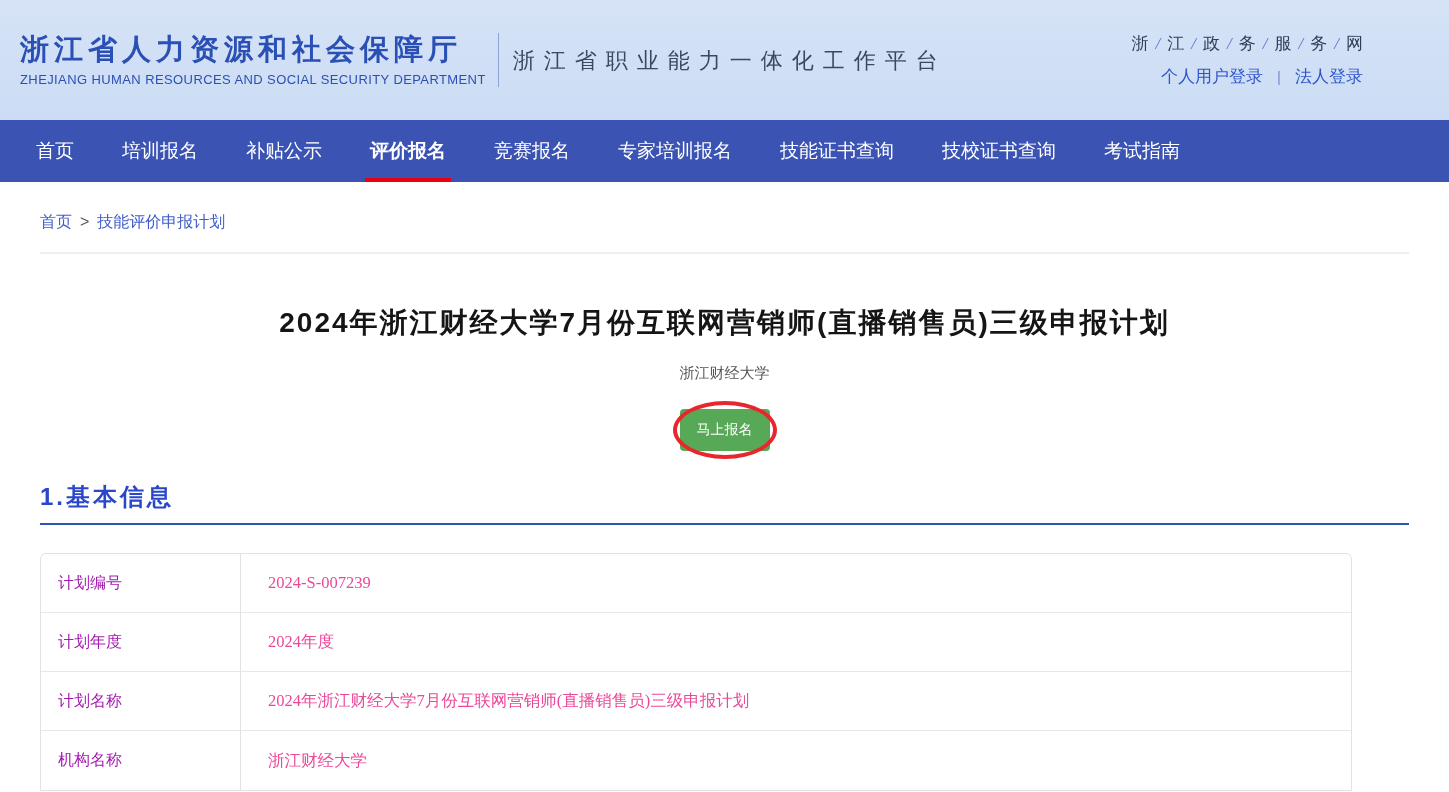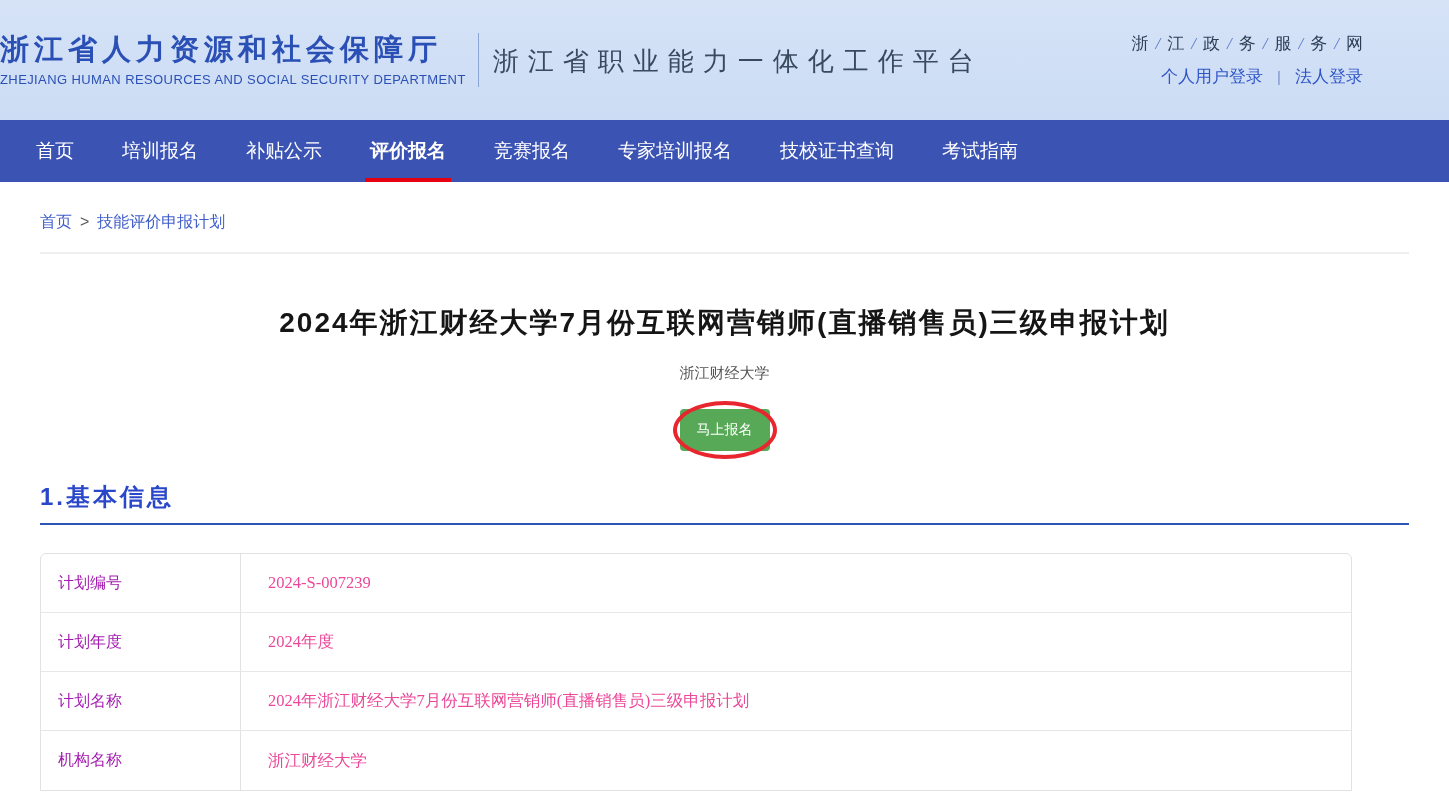--- a/index.html
+++ b/index.html
@@ -7,38 +7,39 @@
     width: 1449px; height: 792px; overflow: hidden;
     background: #ffffff;
     font-family: "Liberation Sans", "DejaVu Sans", sans-serif;
   }
 
   
   .site-header {
     height: 120px;
     background: linear-gradient(180deg, #d6e3f7 0%, #cbdcf4 100%);
     display: flex; align-items: center;
+    padding-left: 20px;
   }
   .logo-block { display: flex; flex-direction: column; justify-content: center; }
   .logo-title {
     font-family: "Liberation Serif", "DejaVu Serif", serif;
     font-size: 29px; font-weight: bold; color: #2b50b5;
     letter-spacing: 5px; white-space: nowrap; line-height: 1.15;
   }
   .logo-subtitle {
     font-size: 13px; color: #2b50b5; letter-spacing: 0.4px;
     margin-top: 6px; white-space: nowrap;
   }
   .header-divider {
     width: 1px; height: 54px; background: #8aa6d6;
     margin: 0 14px 0 12px; flex: none;
   }
   .platform-name {
     font-family: "Liberation Serif", "DejaVu Serif", serif;
-    font-size: 26px; color: #3a4a5e; letter-spacing: 9px;
+    font-size: 22px; color: #3a4a5e; letter-spacing: 9px;
     white-space: nowrap; margin-top: 2px;
   }
   .header-right {
     margin-left: auto; margin-right: 86px;
     display: flex; flex-direction: column; align-items: flex-end; row-gap: 10px;
   }
   .gov-net {
     font-family: "Liberation Serif", "DejaVu Serif", serif;
     font-size: 17px; color: #2e3f55; white-space: nowrap;
   }
@@ -150,20 +151,21 @@
   </div>
 </header>
 
 <nav class="main-nav">
   <div class="nav-item">首页</div>
   <div class="nav-item">培训报名</div>
   <div class="nav-item">补贴公示</div>
   <div class="nav-item active">评价报名</div>
   <div class="nav-item">竞赛报名</div>
   <div class="nav-item">专家培训报名</div>
+  <div class="nav-item">技能证书查询</div>
   <div class="nav-item">技校证书查询</div>
   <div class="nav-item">考试指南</div>
 </nav>
 
 <div class="breadcrumb-wrap">
   <span class="crumb-link">首页</span>
   <span class="crumb-sep">&gt;</span>
   <span class="crumb-link">技能评价申报计划</span>
 </div>
 <div class="top-divider"></div>

